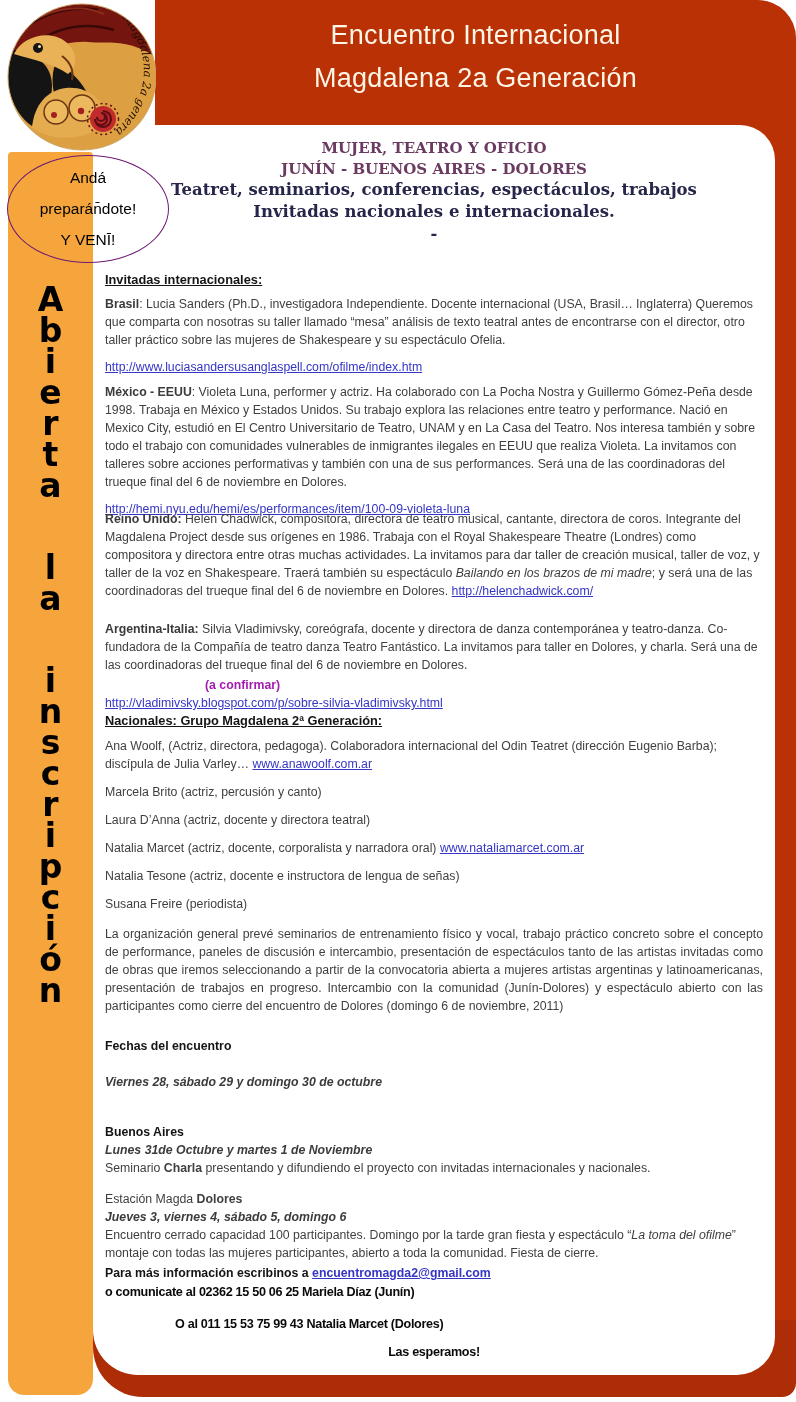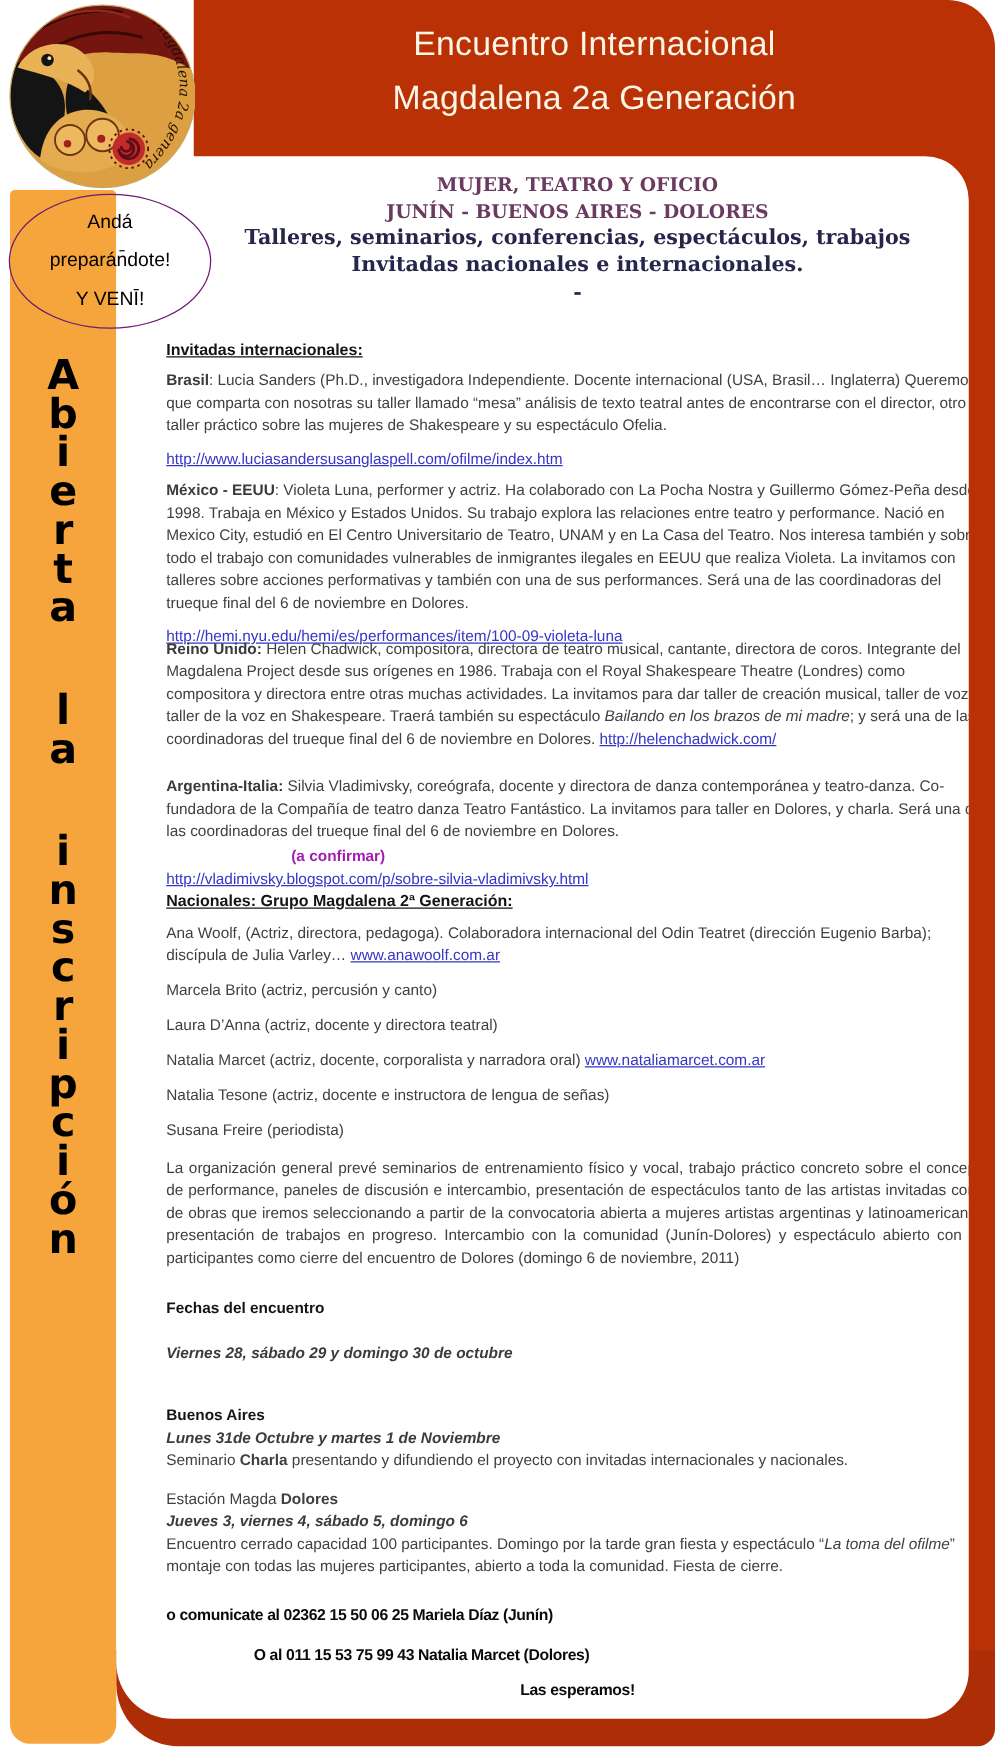--- a/index.html
+++ b/index.html
@@ -27,21 +27,21 @@
     font-family:"DejaVu Sans",sans-serif;font-weight:bold;color:#000;
     font-size:33px;letter-spacing:-8px;word-spacing:20px;}
   
   .logo{position:absolute;left:4px;top:2px;width:152px;height:150px;z-index:3;}
   
   .oval{position:absolute;left:7px;top:155px;width:162px;height:108px;z-index:4;
     border:1px solid #701a75;border-radius:50%;background:transparent;
     text-align:center;color:#000;font-size:15.5px;line-height:31px;padding-top:6px;
     box-sizing:border-box;}
   
-  .blk{position:absolute;left:12px;width:658px;color:#3f3f3f;font-size:12.3px;line-height:18px;margin-left:28px;}
+  .blk{position:absolute;left:12px;width:658px;color:#3f3f3f;font-size:12.3px;line-height:18px;}
   .center{text-align:center;}
   .sub-purple{font-family:"DejaVu Serif",serif;font-weight:bold;color:#6a3a60;
     font-size:15px;line-height:19px;}
   .sub-ink{font-family:"DejaVu Serif",serif;font-weight:bold;color:#26264a;
     font-size:16.5px;line-height:22px;}
   .heading{font-size:12.8px;font-weight:bold;color:#141414;text-decoration:underline;}
   .para b{color:#3a3a3a;}
   .link{color:#3535c6;text-decoration:underline;}
   .block{display:block;margin-top:9px;}
   .confirm{font-weight:bold;color:#a21caf;margin:2px 0 0 100px;}
@@ -109,21 +109,21 @@
   <div>Andá</div>
   <div>preparán̄dote!</div>
   <div>Y VENĪ!</div>
 </div>
 
 <div class="content">
 
   <div class="blk center" style="top:14px">
     <div class="sub-purple">MUJER, TEATRO Y OFICIO</div>
     <div class="sub-purple" style="margin-top:2px">JUNÍN - BUENOS AIRES - DOLORES</div>
-    <div class="sub-ink">Talleres, seminarios, conferencias, espectáculos, trabajos</div>
+    <div class="sub-ink">Teatret, seminarios, conferencias, espectáculos, trabajos</div>
     <div class="sub-ink">Invitadas nacionales e internacionales.</div>
     <div class="sub-ink">-</div>
   </div>
 
   <div class="blk heading" style="top:146px">Invitadas internacionales:</div>
 
   <div class="blk" style="top:170px">
     <p class="para"><b>Brasil</b><span>: Lucia Sanders (Ph.D., investigadora Independiente. Docente internacional (USA, Brasil… Inglaterra) Queremos que comparta con nosotras su taller llamado “mesa” análisis de texto teatral antes de encontrarse con el director, otro taller práctico sobre las mujeres de Shakespeare y su espectáculo Ofelia.</span></p>
     <a class="link block" href="#">http://www.luciasandersusanglaspell.com/ofilme/index.htm</a>
   </div>
@@ -165,19 +165,20 @@
   <div class="blk" style="top:998px">
     <p class="bold-head">Buenos Aires</p>
     <p class="date-line">Lunes 31de Octubre y  martes 1 de Noviembre</p>
     <p><span>Seminario </span><b>Charla</b><span> presentando y difundiendo el proyecto con invitadas internacionales y nacionales.</span></p>
   </div>
 
   <div class="blk" style="top:1065px">
     <p><span>Estación Magda </span><b>Dolores</b></p>
     <p class="date-line">Jueves 3, viernes 4, sábado 5, domingo 6</p>
     <p><span>Encuentro cerrado capacidad 100 participantes. Domingo por la tarde gran fiesta y espectáculo “</span><i>La toma del ofilme</i><span>” montaje con todas las mujeres participantes, abierto a toda la comunidad. Fiesta de cierre.</span></p>
+    <p class="info-line" style="margin-top:2px"><b>Para más información escribinos a  </b><a class="link" style="font-weight:bold" href="#">encuentromagda2@gmail.com</a></p>
   </div>
 
   <div class="blk contact" style="top:1158px">o comunicate al 02362 15 50 06 25 Mariela Díaz (Junín)</div>
   <div class="blk contact" style="top:1190px;left:82px;width:588px">O al 011 15 53 75 99 43 Natalia Marcet (Dolores)</div>
   <div class="blk contact center" style="top:1218px">Las esperamos!</div>
 
 </div>
 
 </body></html>

